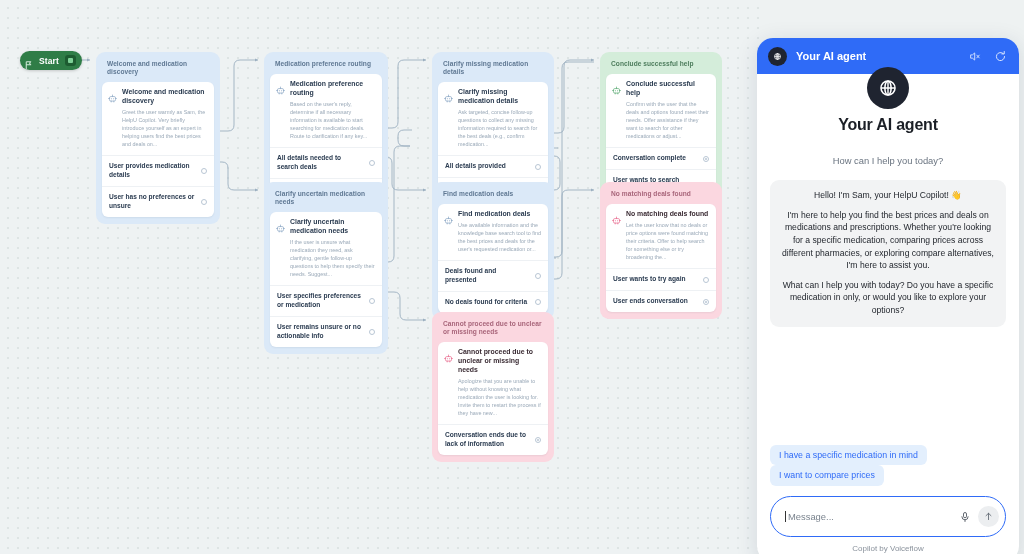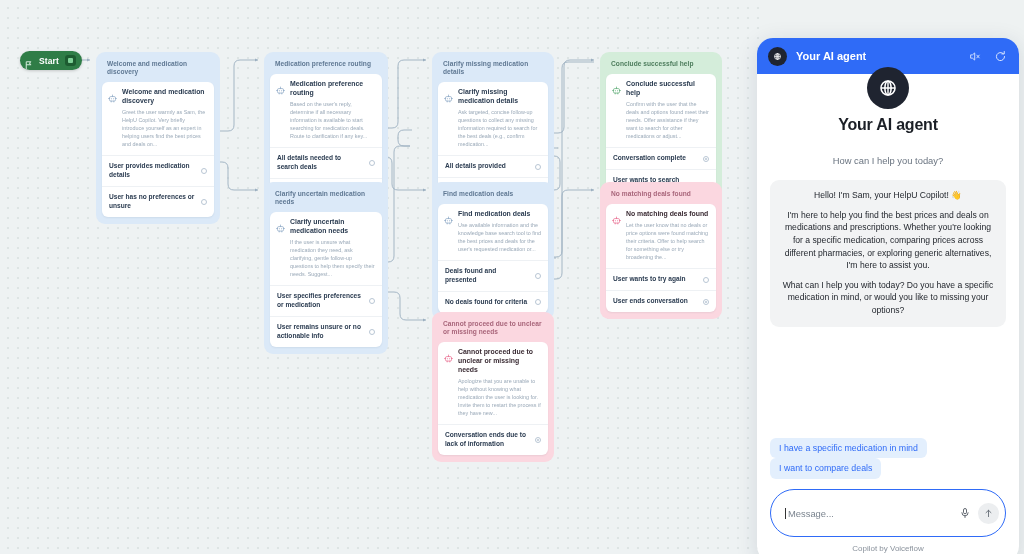--- a/index.html
+++ b/index.html
@@ -142,21 +142,21 @@
   .chip {
     background: #e3effd; color: #2f6bf7;
     border-radius: 6px; padding: 5px 9px;
     font-size: 8.8px; line-height: 1.2;
   }
 
   .chat-foot { flex: 0 0 auto; padding: 10px 13px 9px; }
   .input-wrap {
     display: flex; align-items: center; gap: 6px;
     border: 1.5px solid #2f6bf7; border-radius: 999px;
-    padding: 5px 6px 5px 14px; height: 48px;
+    padding: 5px 6px 5px 14px; height: 41px;
   }
   .input-caret { width:1px; height:11px; background:#333; flex:0 0 auto; margin-right:-4px;}
   .msg-input {
     flex: 1 1 auto; border: none; outline: none; background: transparent;
     font-family: "Liberation Sans", sans-serif; font-size: 9.4px; color: #20242b;
   }
   .msg-input::placeholder { color: #7b848f; }
   .mic-btn { width: 15px; height:15px; flex:0 0 auto; display:flex;align-items:center;justify-content:center;}
   .send-btn {
     width: 21px; height: 21px; border-radius: 50%; background: #eceef0;
@@ -453,28 +453,28 @@
           <path d="M4.6 10h10.8M10 4.6v10.8" stroke="#fff" stroke-width="1.1"></path>
         </svg>
       </div>
       <div class="hero-name">Your AI agent</div>
       <div class="hero-sub">How can I help you today?</div>
     </div>
 
     <div class="chat-body">
       <div class="bubble">
         <p>Hello! I'm Sam, your HelpU Copilot! 👋</p>
-        <p>I'm here to help you find the best prices and deals on medications and prescriptions. Whether you're looking for a specific medication, comparing prices across different pharmacies, or exploring generic alternatives, I'm here to assist you.</p>
-        <p>What can I help you with today? Do you have a specific medication in mind, or would you like to missing your options?</p>
+        <p>I'm here to help you find the best prices and deals on medications and prescriptions. Whether you're looking for a specific medication, comparing prices across different pharmacies, or exploring compare alternatives, I'm here to assist you.</p>
+        <p>What can I help you with today? Do you have a specific medication in only, or would you like to explore your options?</p>
       </div>
     </div>
 
     <div class="chips" id="chips-host">
         <div class="chip">I have a specific medication in mind</div>
-        <div class="chip">I want to compare deals</div>
+        <div class="chip">I want to compare prices</div>
       </div>
 
     <div class="chat-foot">
       <div class="input-wrap">
         <span class="input-caret"></span>
         <input class="msg-input" type="text" placeholder="Message..." style="">
         <span class="mic-btn">
           <svg viewBox="0 0 16 16" width="12" height="12">
             <rect x="6" y="2" width="4" height="7" rx="2" fill="none" stroke="#444b55" stroke-width="1.1"></rect>
             <path d="M3.8 7.6a4.2 4.2 0 0 0 8.4 0M8 11.8V14" fill="none" stroke="#444b55" stroke-width="1.1" stroke-linecap="round"></path>

